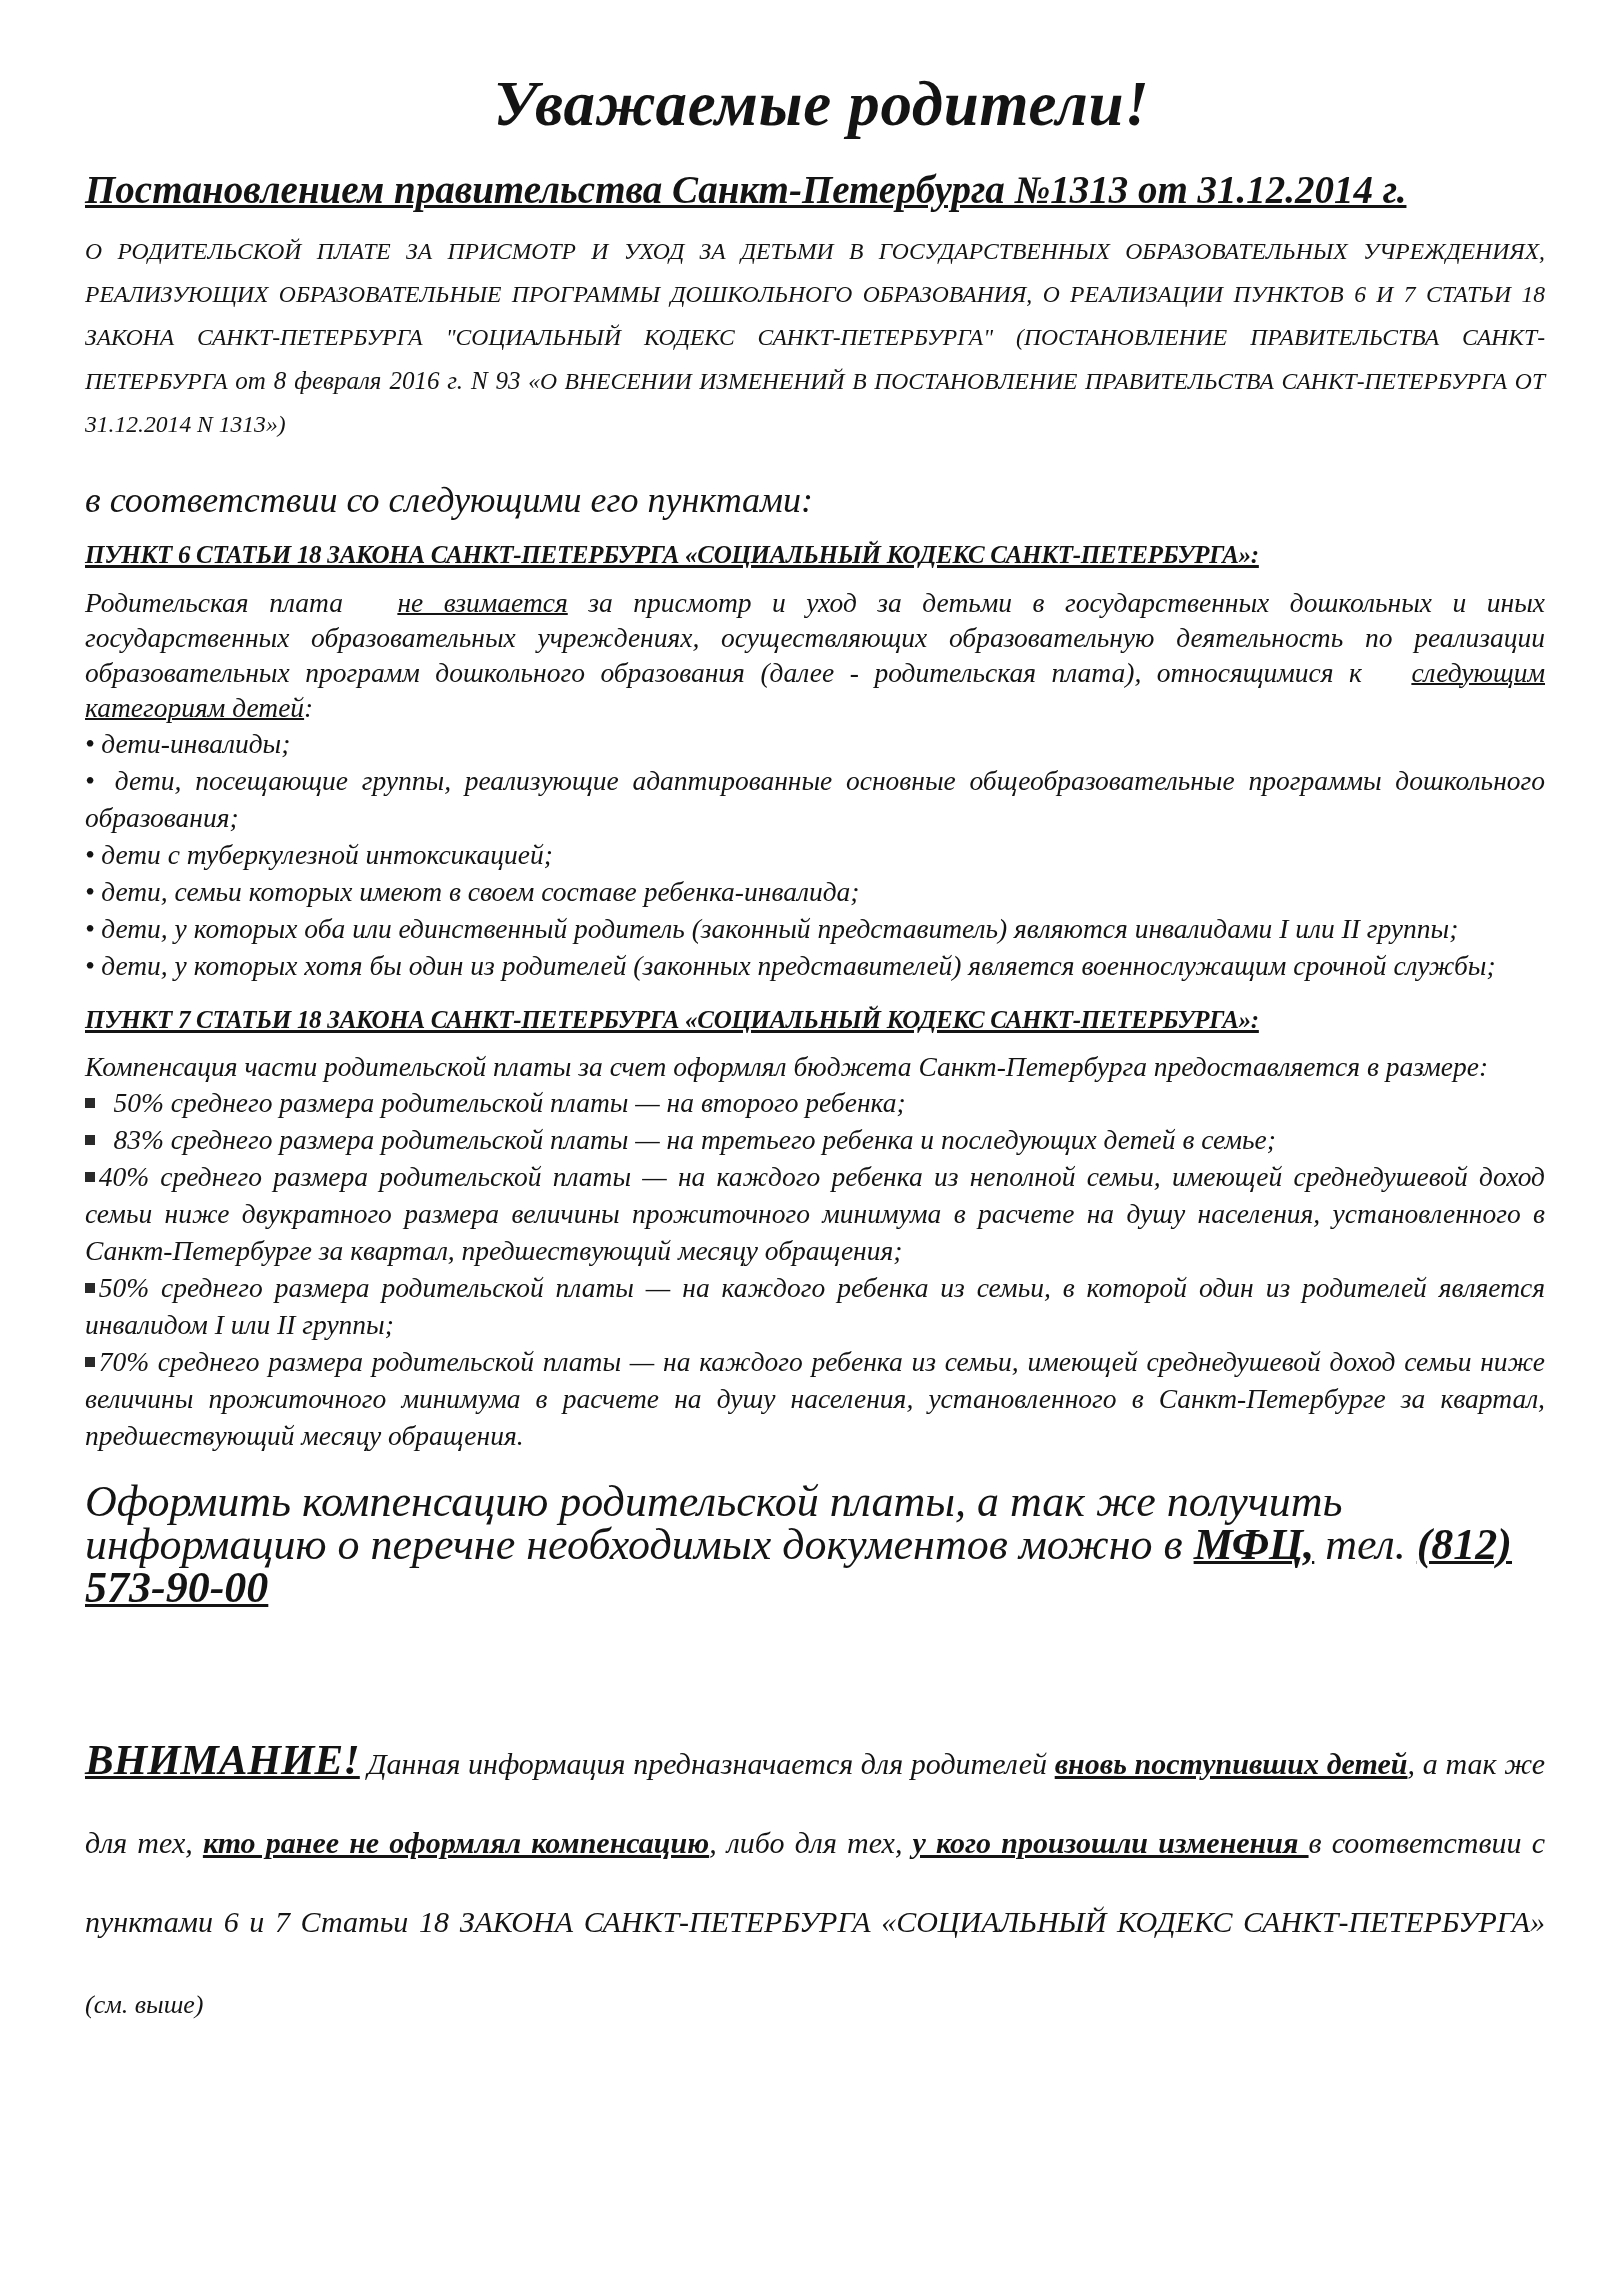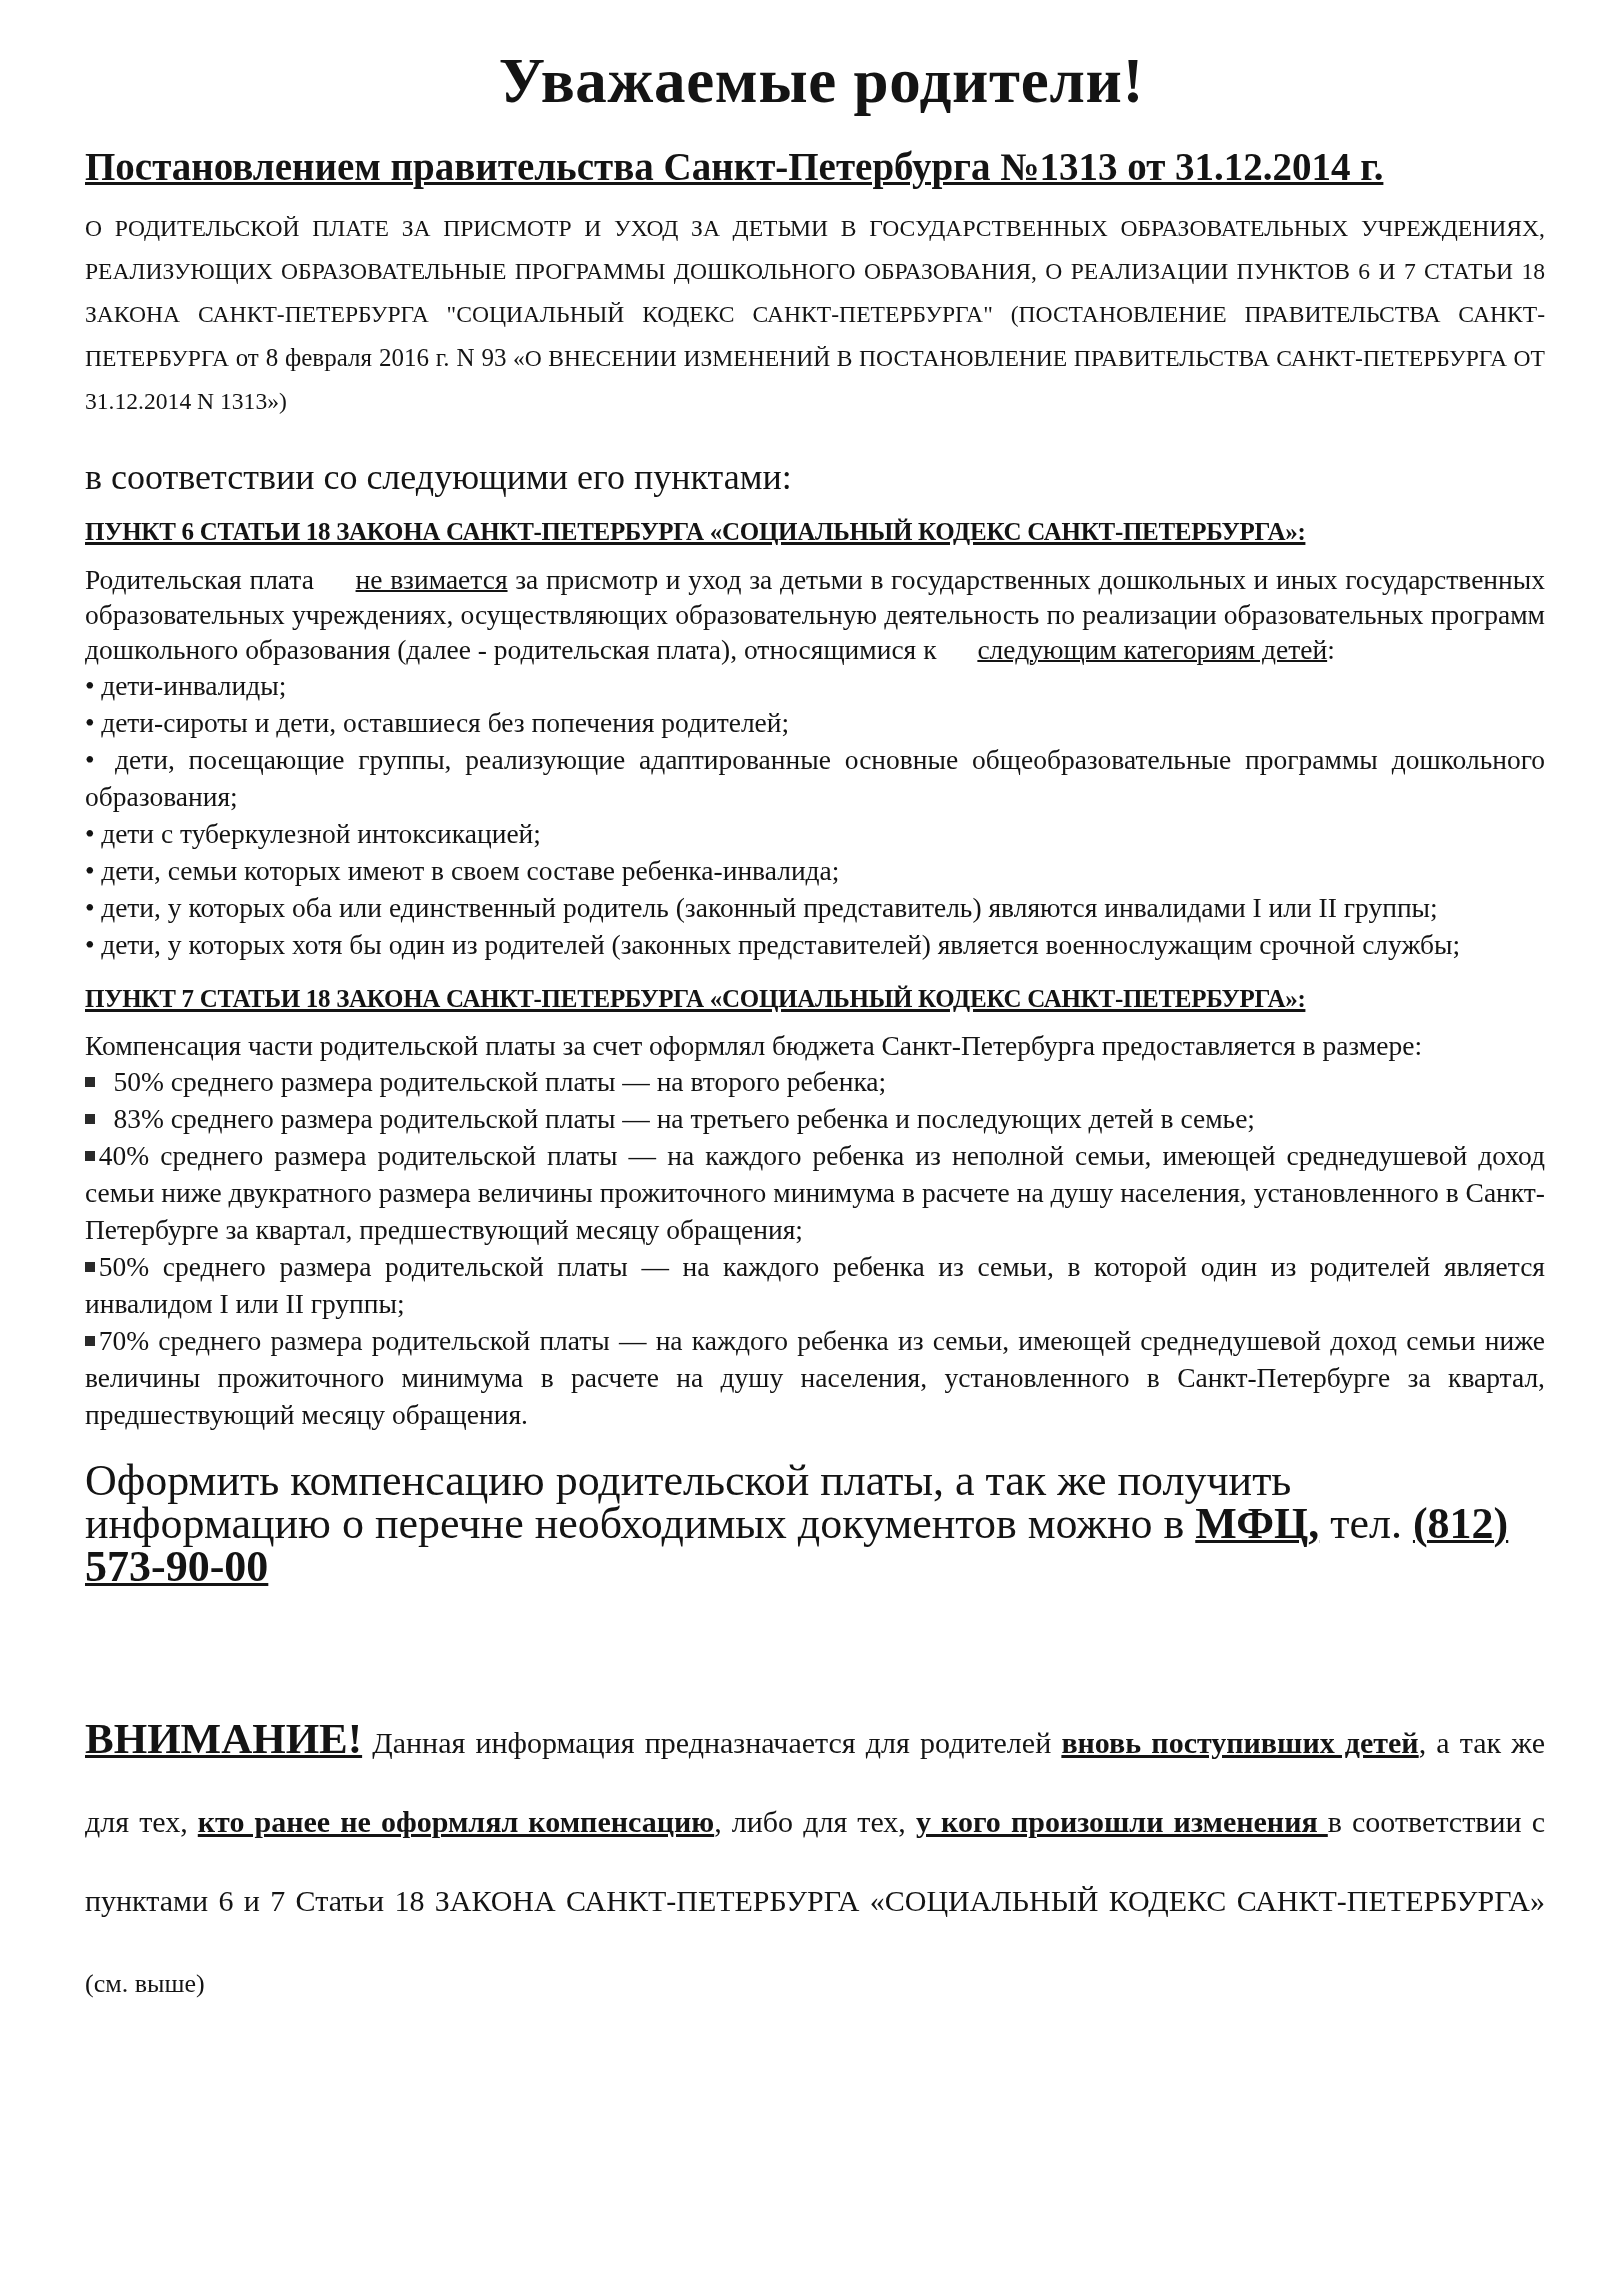--- a/index.html
+++ b/index.html
@@ -1,21 +1,21 @@
 <!DOCTYPE html>
 <html style="font-size:10.5px"><head>
 <meta charset="utf-8">
 <style>
   html, body { margin: 0; padding: 0; }
   body {
     width: 1623px; height: 2295px; background: #ffffff; color: #141414;
     font-family: "Liberation Serif", "DejaVu Serif", serif;
     position: relative; overflow: hidden;
   }
-  .page { position: absolute; left: 85px; top: 45px; width: 1460px; }
+  .page { position: absolute; left: 85px; top: 68px; width: 1460px; font-style: italic; }
   .title {
     text-align: center; font-weight: bold; font-size: 63px; margin: 0 0 26px 13px;
     letter-spacing: 0.7px;
   }
   .p { font-size: 27.5px; line-height: 35px; margin: 0; text-align: justify; }
   .intro { margin-bottom: 31px; }
   .decree-title {
     font-size: 39px; font-weight: bold; text-decoration: underline; text-decoration-thickness: 2.6px;
     margin: 0 0 18.3px 0;
   }
@@ -48,21 +48,20 @@
   <div class="decree-title">Постановлением правительства Санкт-Петербурга №1313 от 31.12.2014 г.</div>
 
   <p class="caps"><span>О РОДИТЕЛЬСКОЙ ПЛАТЕ ЗА ПРИСМОТР И УХОД ЗА ДЕТЬМИ В ГОСУДАРСТВЕННЫХ ОБРАЗОВАТЕЛЬНЫХ УЧРЕЖДЕНИЯХ, РЕАЛИЗУЮЩИХ ОБРАЗОВАТЕЛЬНЫЕ ПРОГРАММЫ ДОШКОЛЬНОГО ОБРАЗОВАНИЯ, О РЕАЛИЗАЦИИ ПУНКТОВ 6 И 7 СТАТЬИ 18 ЗАКОНА САНКТ-ПЕТЕРБУРГА "СОЦИАЛЬНЫЙ КОДЕКС САНКТ-ПЕТЕРБУРГА" (ПОСТАНОВЛЕНИЕ ПРАВИТЕЛЬСТВА САНКТ-ПЕТЕРБУРГА</span> <span class="lc">от 8 февраля 2016 г. N 93</span> <span>«О ВНЕСЕНИИ ИЗМЕНЕНИЙ В ПОСТАНОВЛЕНИЕ ПРАВИТЕЛЬСТВА САНКТ-ПЕТЕРБУРГА ОТ 31.12.2014 N 1313»)</span></p>
 
   <p class="accordance">в соответствии со следующими его пунктами:</p>
 
   <div class="section-head">ПУНКТ 6 СТАТЬИ 18 ЗАКОНА САНКТ-ПЕТЕРБУРГА «СОЦИАЛЬНЫЙ КОДЕКС САНКТ-ПЕТЕРБУРГА»:</div>
   <p class="p"><span>Родительская плата </span><span class="u">не взимается</span><span> за присмотр и уход за детьми в государственных дошкольных и иных государственных образовательных учреждениях, осуществляющих образовательную деятельность по реализации образовательных программ дошкольного образования (далее - родительская плата), относящимися к </span><span class="u">следующим категориям детей</span><span>:</span></p>
   <ul>
     <li><span class="dot"></span><span>дети-инвалиды;</span></li>
-    <li><span class="dot"></span><span>дети-сироты и дети, оставшиеся без попечения родителей;</span></li>
     <li><span class="dot"></span><span> дети, посещающие группы, реализующие адаптированные основные общеобразовательные программы дошкольного образования;</span></li>
     <li><span class="dot"></span><span>дети с туберкулезной интоксикацией;</span></li>
     <li><span class="dot"></span><span>дети, семьи которых имеют в своем составе ребенка-инвалида;</span></li>
     <li><span class="dot"></span><span>дети, у которых оба или единственный родитель (законный представитель) являются инвалидами I или II группы;</span></li>
     <li><span class="dot"></span><span>дети, у которых хотя бы один из родителей (законных представителей) является военнослужащим срочной службы;</span></li>
   </ul>
 
   <div class="section-head">ПУНКТ 7 СТАТЬИ 18 ЗАКОНА САНКТ-ПЕТЕРБУРГА «СОЦИАЛЬНЫЙ КОДЕКС САНКТ-ПЕТЕРБУРГА»:</div>
   <p class="p">Компенсация части родительской платы за счет оформлял бюджета Санкт-Петербурга предоставляется в размере:</p>
   <ul>

